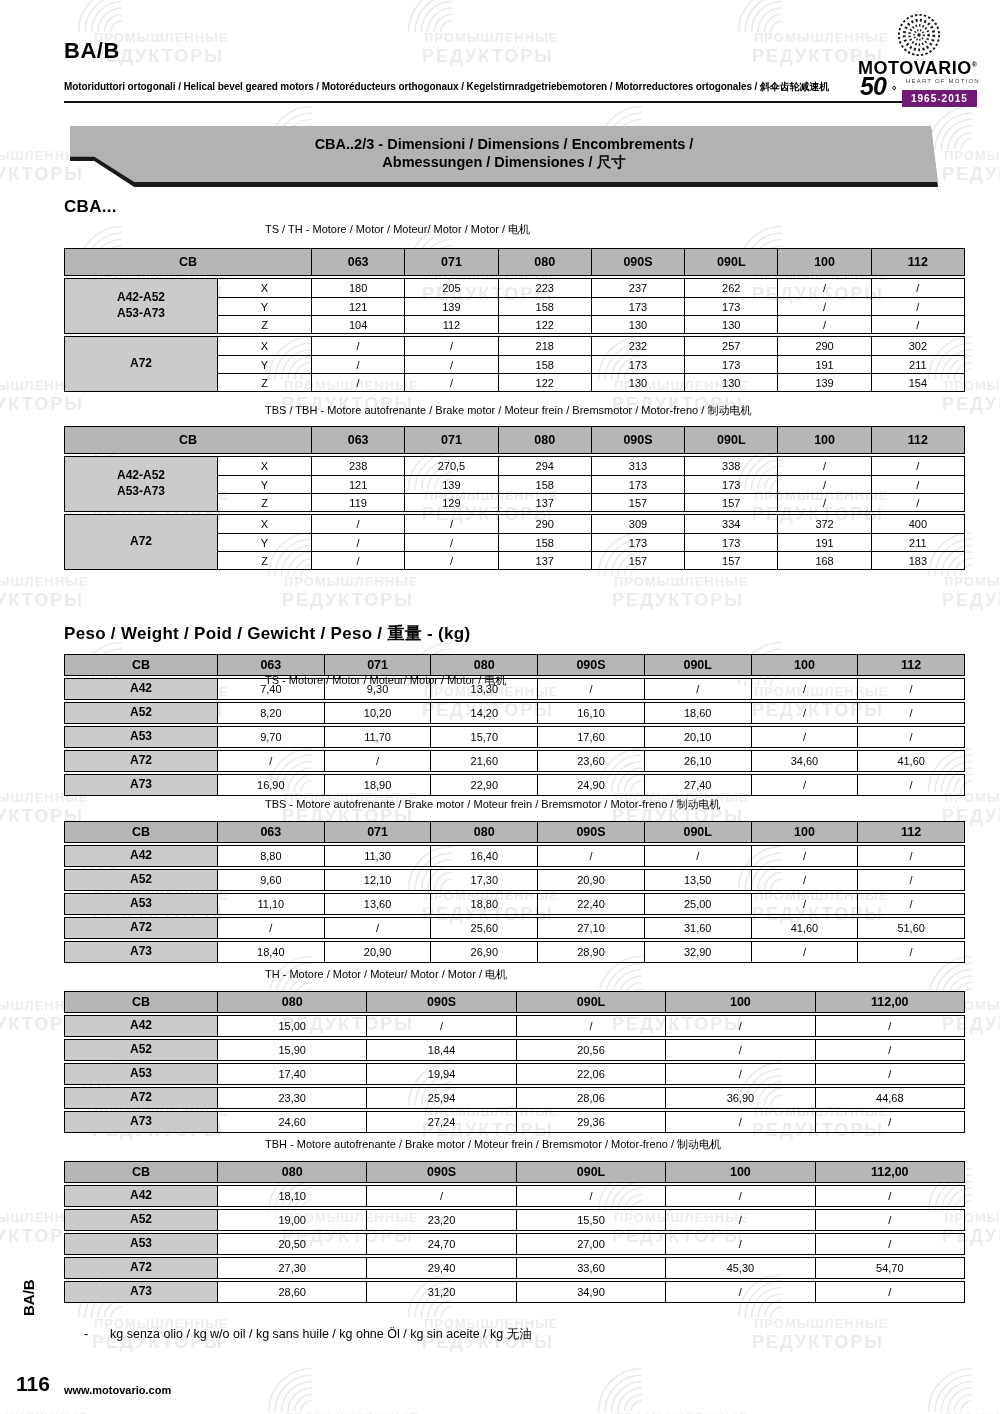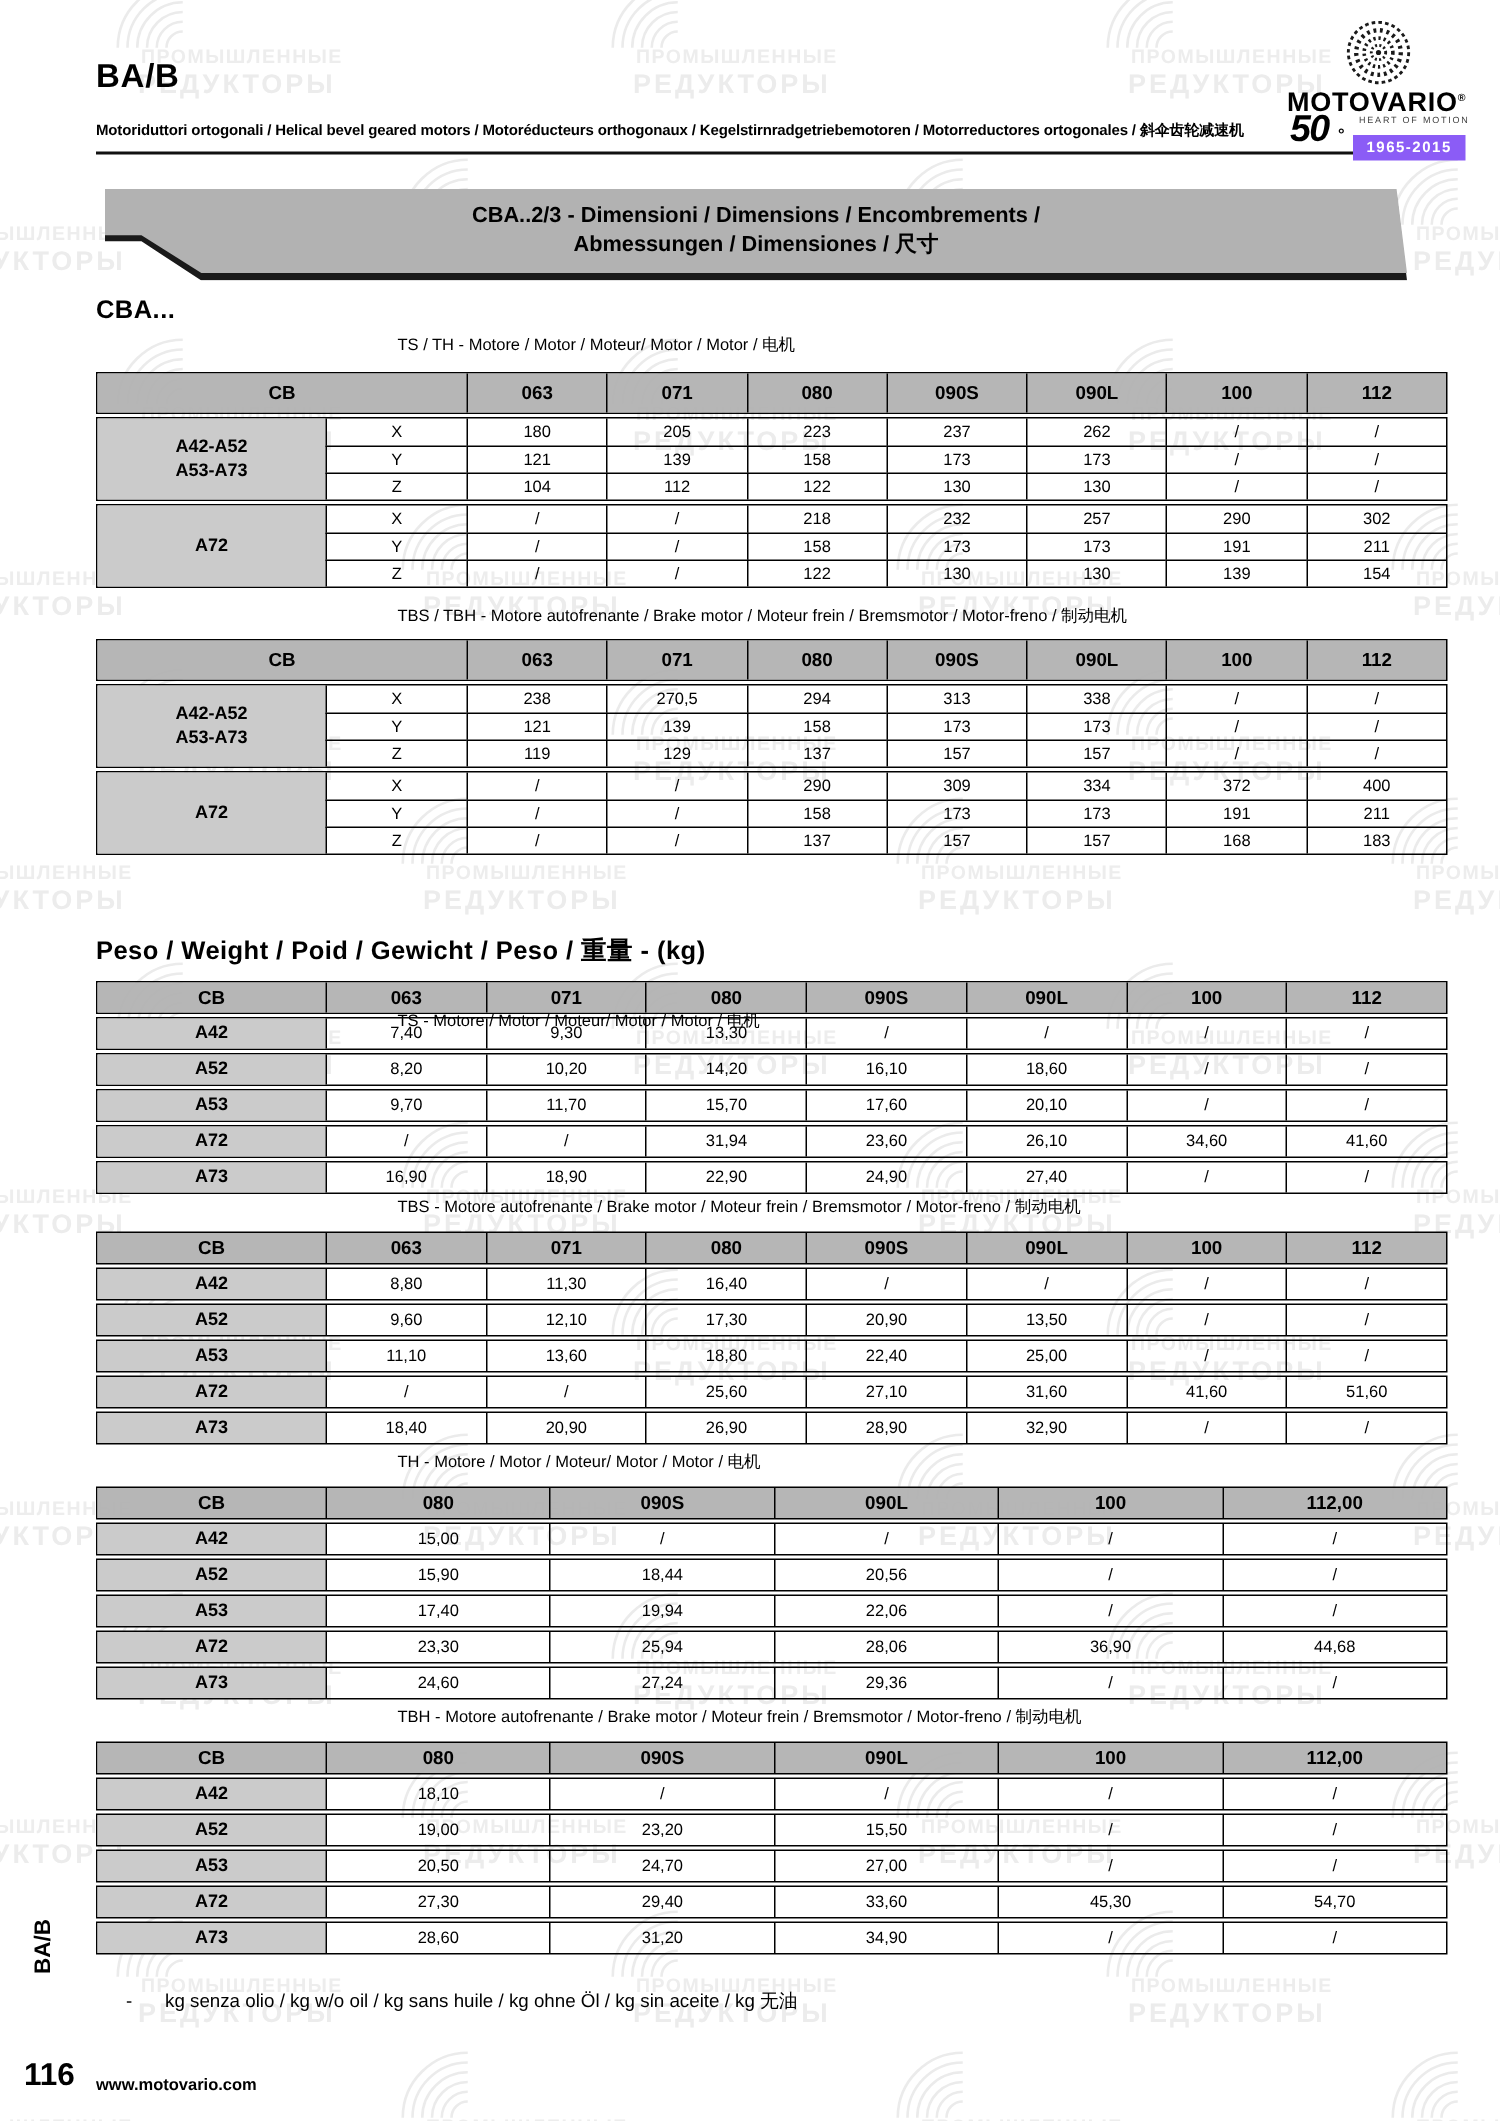--- a/index.html
+++ b/index.html
@@ -22,21 +22,21 @@
   .subtitle { left:64px; top:80px; width:790px; font-size:10px; font-weight:bold; letter-spacing:-0.1px; white-space:nowrap; }
   .head-rule { left:64px; top:101px; width:901px; height:2px; background:#111; }
   
   .logo-block { left:858px; top:12px; width:130px; height:100px; }
   .logo-gear { position:absolute; left:38px; top:0px; width:46px; height:46px; }
   .brand-name { position:absolute; left:0px; top:46px; font-size:18px; font-weight:bold; letter-spacing:0.5px; white-space:nowrap; }
   .brand-reg { font-size:7px; vertical-align:super; }
   .brand-tag { position:absolute; left:48px; top:66px; font-size:6px; letter-spacing:1.2px; color:#444; white-space:nowrap; }
   .anniv-50 { position:absolute; left:2px; top:60px; font-size:25px; font-weight:bold; font-style:italic; letter-spacing:-1px; }
   .anniv-deg { position:absolute; left:34px; top:72px; font-size:11px; font-weight:bold; }
-  .anniv-box { position:absolute; left:44px; top:78px; background:#8b5cf6; color:#fff; font-size:10px; font-weight:bold; letter-spacing:1px; padding:3px 9px; }
+  .anniv-box { position:absolute; left:44px; top:78px; background:#701a75; color:#fff; font-size:10px; font-weight:bold; letter-spacing:1px; padding:3px 9px; }
   
   .banner-wrap { left:70px; top:126px; width:868px; height:60px; }
   .banner-shadow { position:absolute; left:0; top:3px; width:100%; height:58px; background:#1a1a1a;
     clip-path:polygon(0 0, 99.2% 0, 100% 100%, 7.4% 100%, 2.8% 55%, 0 55%); }
   .banner { position:absolute; left:0; top:0; width:100%; height:56px; background:#b2b2b2;
     clip-path:polygon(0 0, 99.2% 0, 100% 100%, 7.4% 100%, 2.8% 55%, 0 55%);
     display:flex; flex-direction:column; align-items:center; justify-content:center; gap:1px; }
   .banner div { font-size:14.5px; font-weight:bold; }
   .sec-title { font-size:17px; font-weight:bold; letter-spacing:0.3px; }
   .right-label { font-size:11px; font-weight:normal; text-align:left; right:35px; width:700px; white-space:nowrap; }
@@ -802,21 +802,21 @@
           <div class="cell bl">15,70</div>
           <div class="cell bl">17,60</div>
           <div class="cell bl">20,10</div>
           <div class="cell bl">/</div>
           <div class="cell bl">/</div>
         </div>
         <div class="blk" style="grid-template-columns:152px repeat(7,1fr)">
           <div class="cell label">A72</div>
           <div class="cell bl">/</div>
           <div class="cell bl">/</div>
-          <div class="cell bl">31,94</div>
+          <div class="cell bl">21,60</div>
           <div class="cell bl">23,60</div>
           <div class="cell bl">26,10</div>
           <div class="cell bl">34,60</div>
           <div class="cell bl">41,60</div>
         </div>
         <div class="blk" style="grid-template-columns:152px repeat(7,1fr)">
           <div class="cell label">A73</div>
           <div class="cell bl">16,90</div>
           <div class="cell bl">18,90</div>
           <div class="cell bl">22,90</div>

